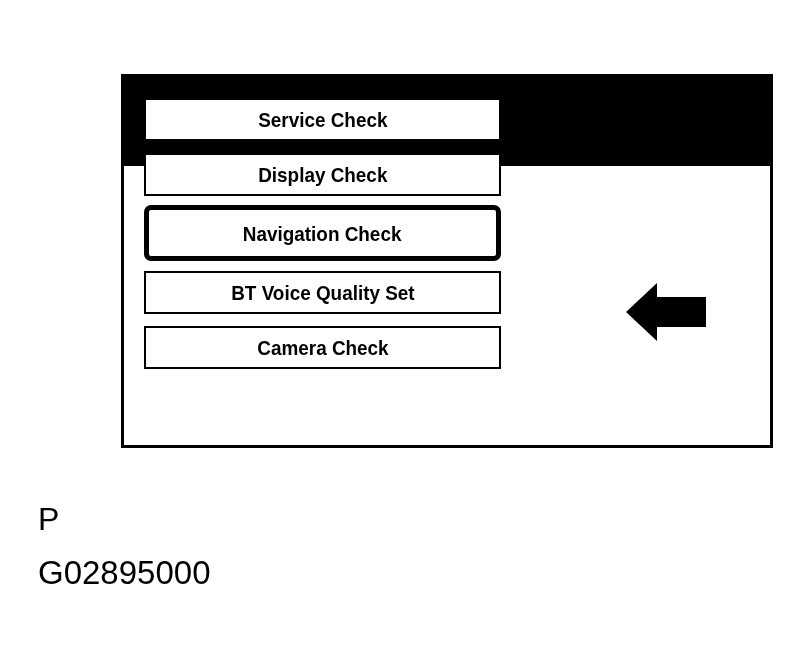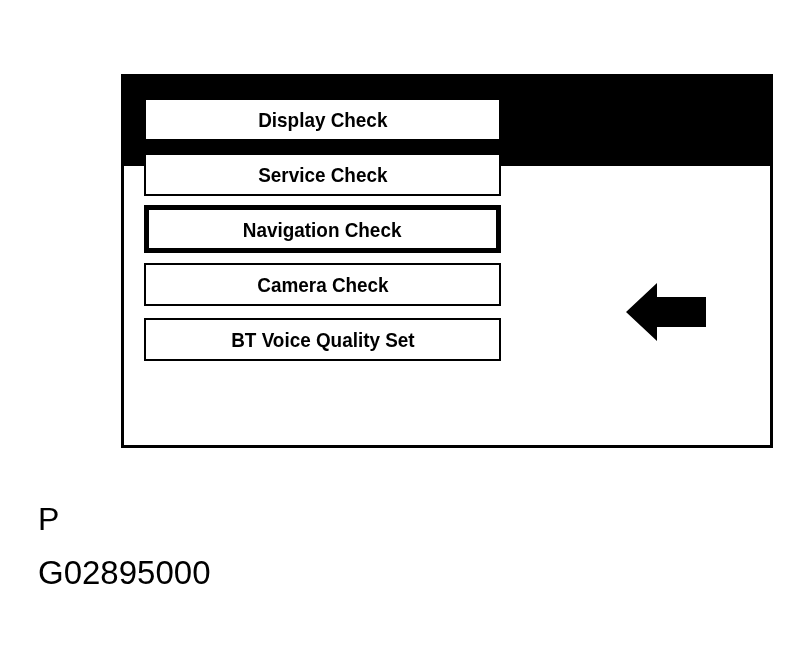--- a/index.html
+++ b/index.html
@@ -66,24 +66,25 @@
     height: 43px;
     margin-bottom: 12px;
     border: 2px solid #000000;
     background: #ffffff;
     display: flex;
     align-items: center;
     justify-content: center;
   }
 
   .menu-button.selected {
-    height: 48px;
+    height: 56px;
     border-width: 5px;
     margin-top: -3px;
     margin-bottom: 10px;
+    border-radius: 7px;
   }
 
   .menu-button-label {
     font-size: 21px;
     font-weight: bold;
     font-family: "Liberation Sans Narrow", "Liberation Sans", sans-serif;
     color: #000000;
     transform: scaleX(0.9);
     white-space: nowrap;
     line-height: 1;
@@ -126,37 +127,37 @@
 
   <div id="screen-header">
     <div id="screen-title">Diagnosis MENU</div>
   </div>
 
 </div>
 
 <div id="menu-list">
 
   <div class="menu-button">
-    <span class="menu-button-label">Display Check</span>
+    <span class="menu-button-label">Service Check</span>
   </div>
 
   <div class="menu-button">
-    <span class="menu-button-label">Service Check</span>
+    <span class="menu-button-label">Display Check</span>
   </div>
 
   <div class="menu-button selected">
     <span class="menu-button-label">Navigation Check</span>
   </div>
 
   <div class="menu-button">
-    <span class="menu-button-label">Camera Check</span>
+    <span class="menu-button-label">BT Voice Quality Set</span>
   </div>
 
   <div class="menu-button">
-    <span class="menu-button-label">BT Voice Quality Set</span>
+    <span class="menu-button-label">Camera Check</span>
   </div>
 
 </div>
 
 <div id="pointer-arrow">
   <svg width="80" height="58" viewBox="0 0 80 58" xmlns="http://www.w3.org/2000/svg">
     <path d="M 0 29 L 31 0 L 31 14 L 80 14 L 80 44 L 31 44 L 31 58 Z" fill="#000000"></path>
   </svg>
 </div>
 

